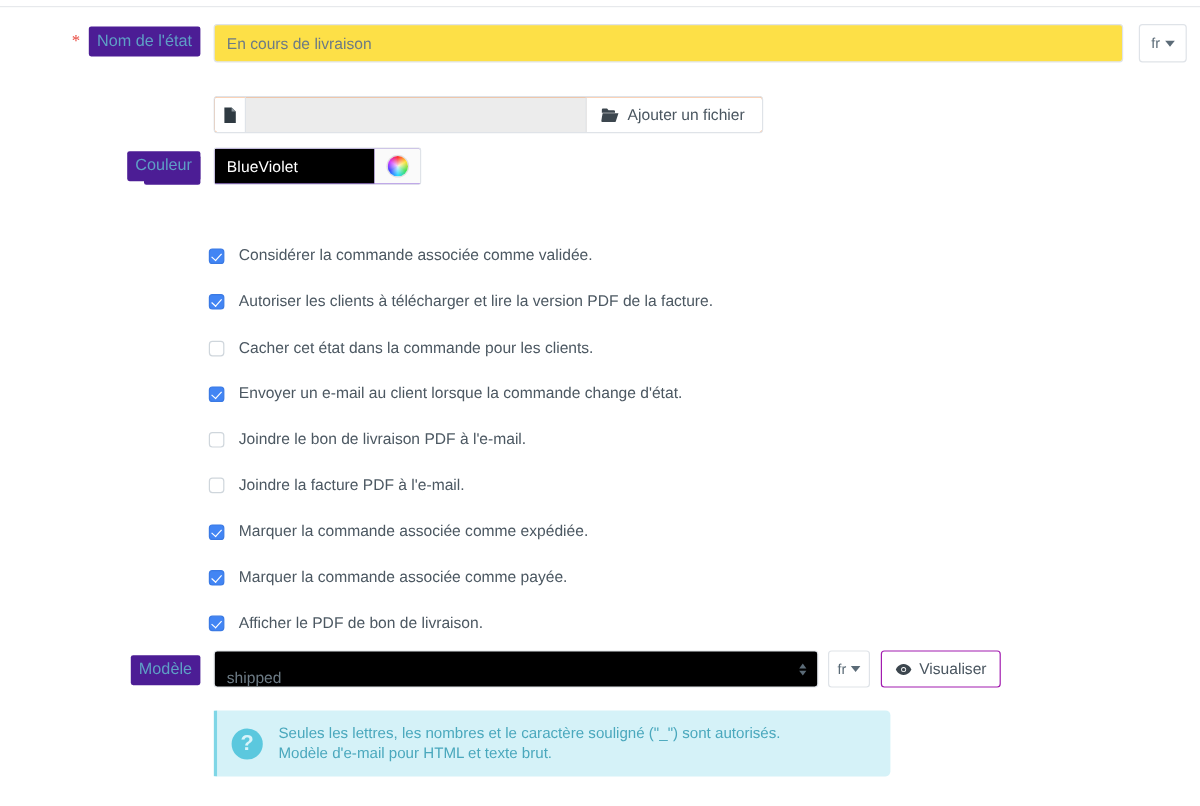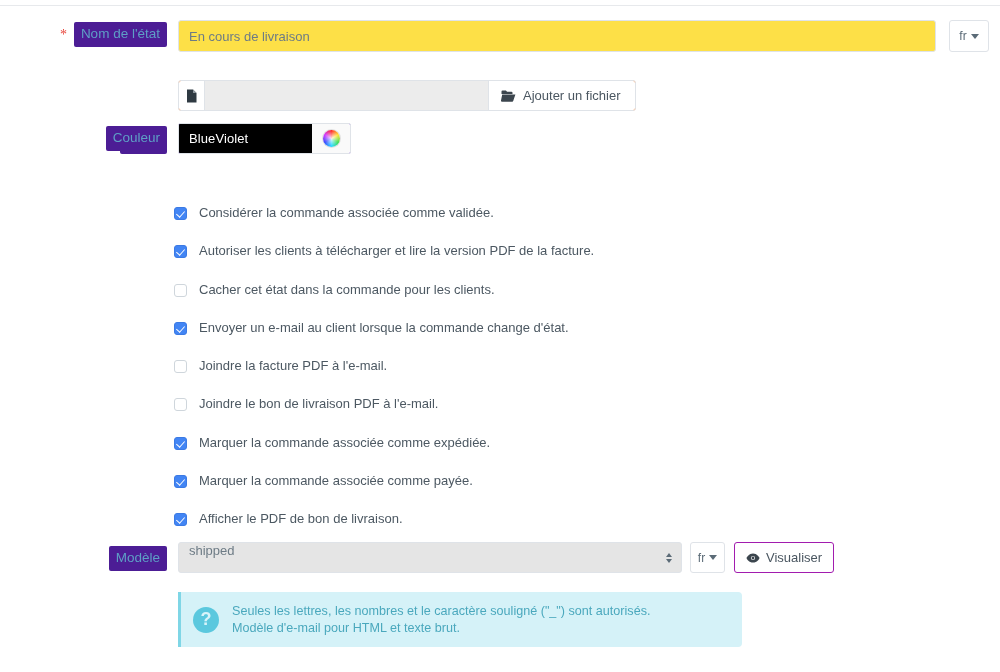--- a/index.html
+++ b/index.html
@@ -231,23 +231,23 @@
   #row-model .label-wrap {
     display: flex; width: 104px; justify-content: flex-end; padding-top: 4px;
   }
   .select-box {
     position: relative;
     width: 504px;
     height: 31px;
     margin-left: 11px;
     border: 1px solid #dfe3e8;
     border-radius: 3px;
-    background: #e5e5e5;
-    display: flex;
-    align-items: flex-start;
+    background: #000000;
+    display: flex;
+    align-items: flex-end;
     padding: 0 10px;
     color: #6d7b85;
     font-size: 13px;
     cursor: pointer;
   }
   .spinner {
     position: absolute;
     right: 9px; top: 50%;
     transform: translateY(-50%);
     display: flex;
@@ -398,26 +398,26 @@
       <span class="chk-label">Cacher cet état dans la commande pour les clients.</span>
     </div>
 
     <div class="chk-row">
       <span class="chk on"></span>
       <span class="chk-label">Envoyer un e-mail au client lorsque la commande change d'état.</span>
     </div>
 
     <div class="chk-row">
       <span class="chk off"></span>
+      <span class="chk-label">Joindre le bon de livraison PDF à l'e-mail.</span>
+    </div>
+
+    <div class="chk-row">
+      <span class="chk off"></span>
       <span class="chk-label">Joindre la facture PDF à l'e-mail.</span>
-    </div>
-
-    <div class="chk-row">
-      <span class="chk off"></span>
-      <span class="chk-label">Joindre le bon de livraison PDF à l'e-mail.</span>
     </div>
 
     <div class="chk-row">
       <span class="chk on"></span>
       <span class="chk-label">Marquer la commande associée comme expédiée.</span>
     </div>
 
     <div class="chk-row">
       <span class="chk on"></span>
       <span class="chk-label">Marquer la commande associée comme payée.</span>

